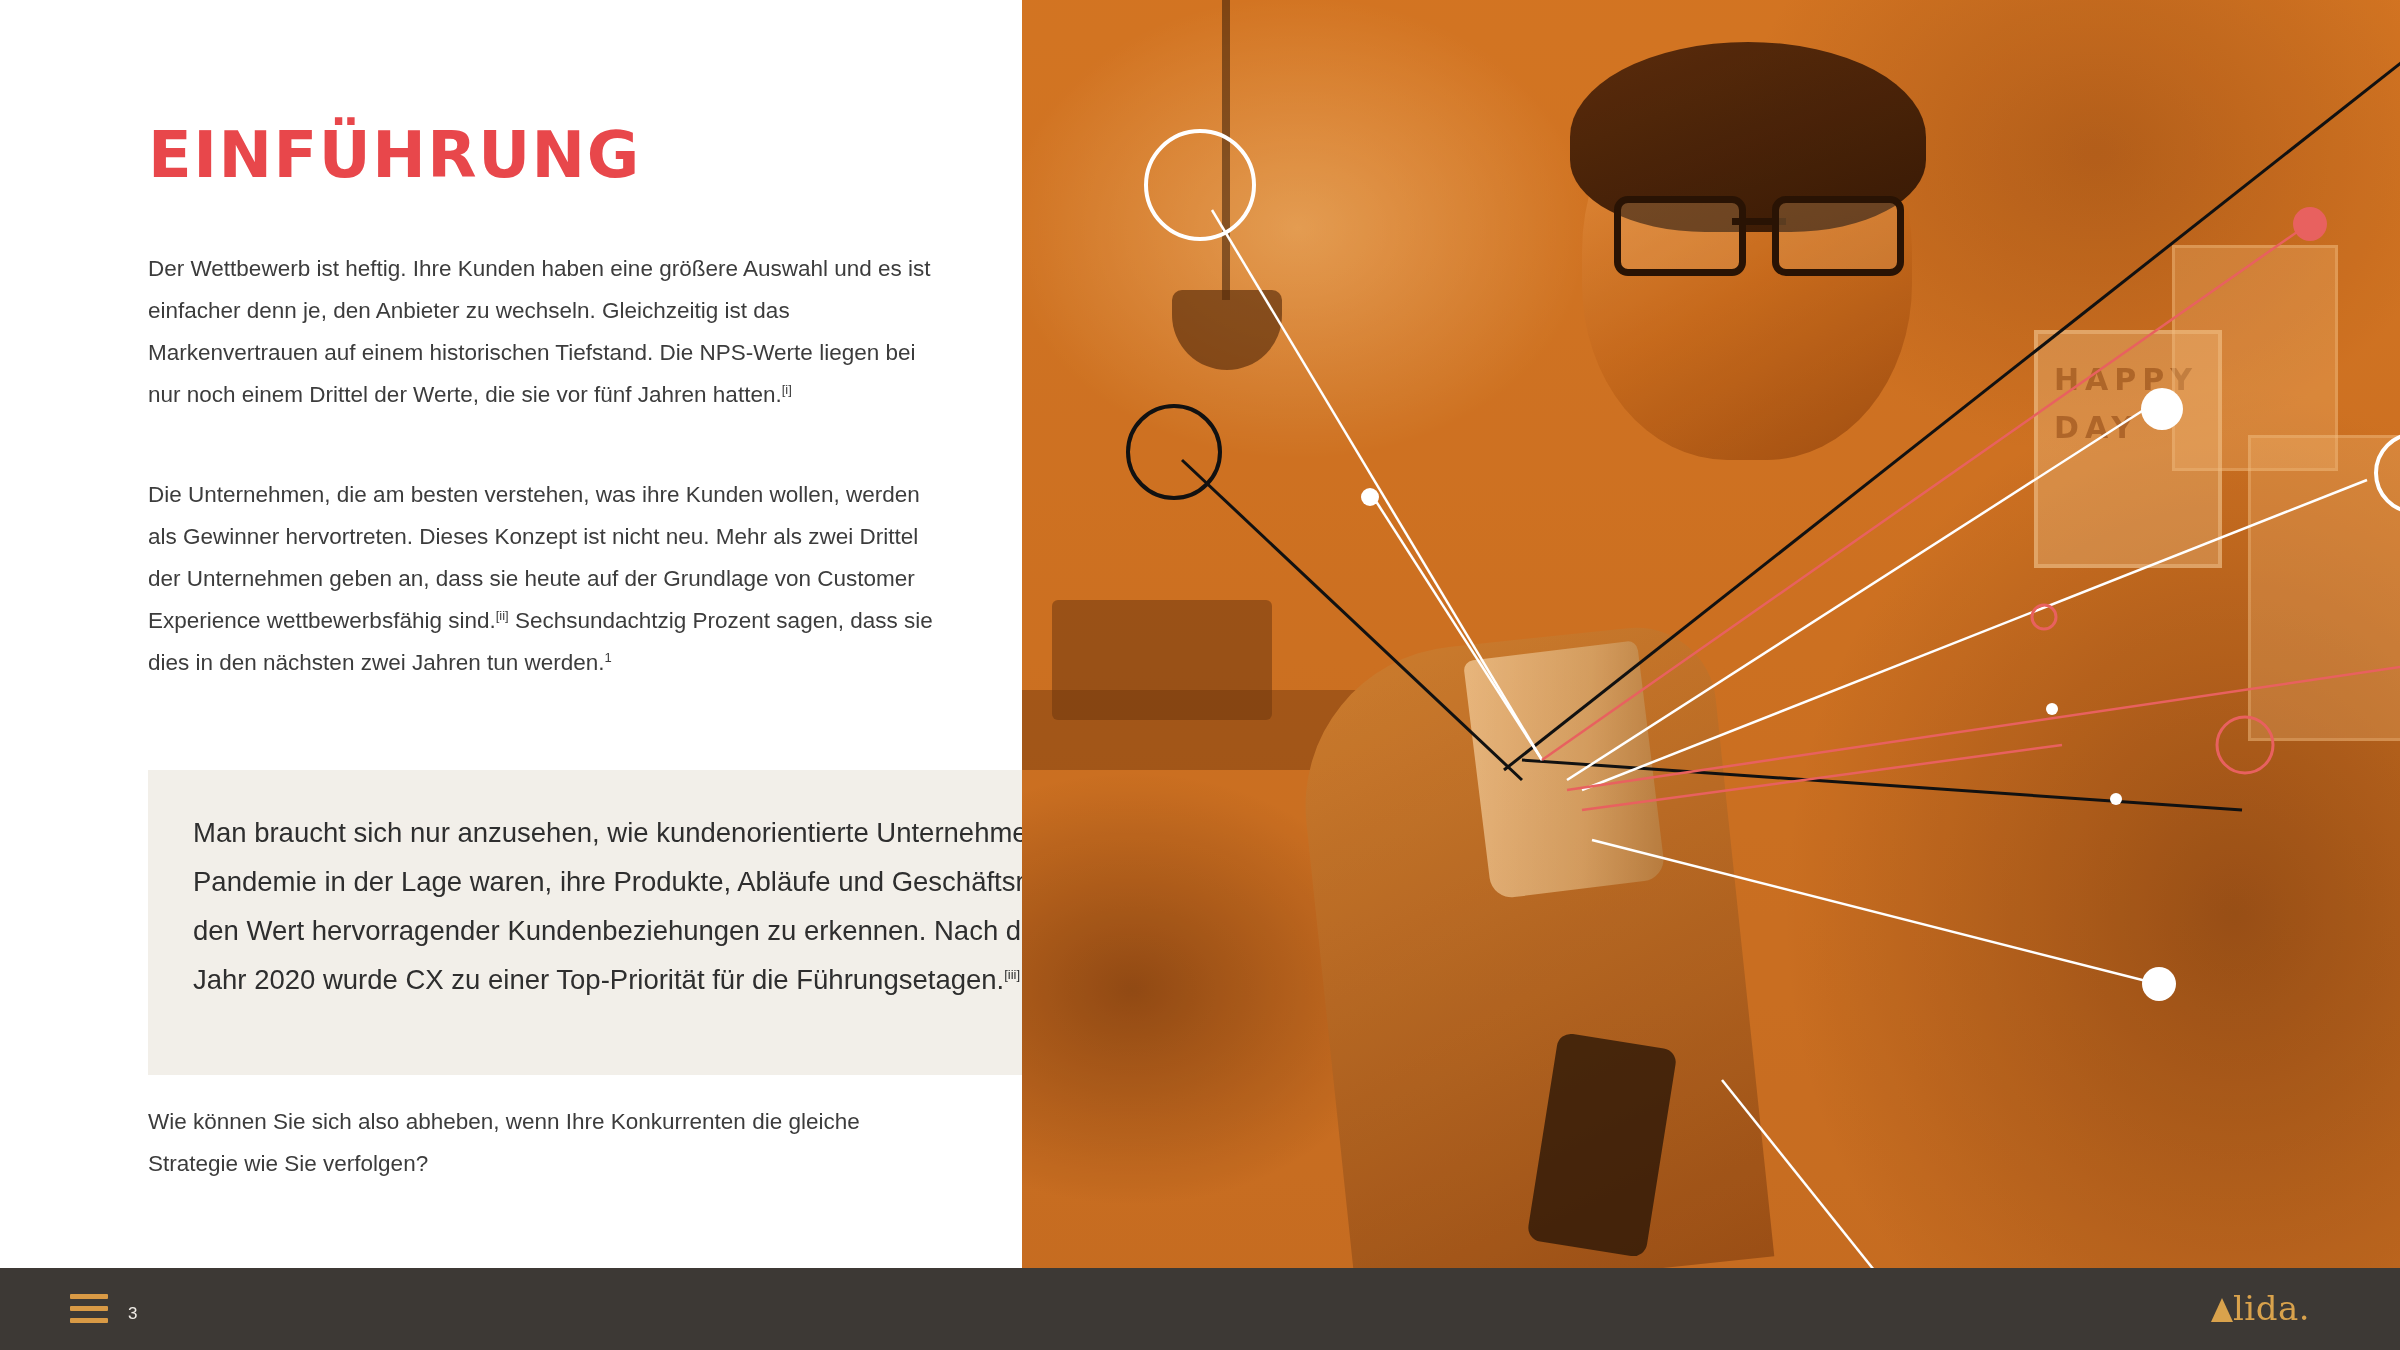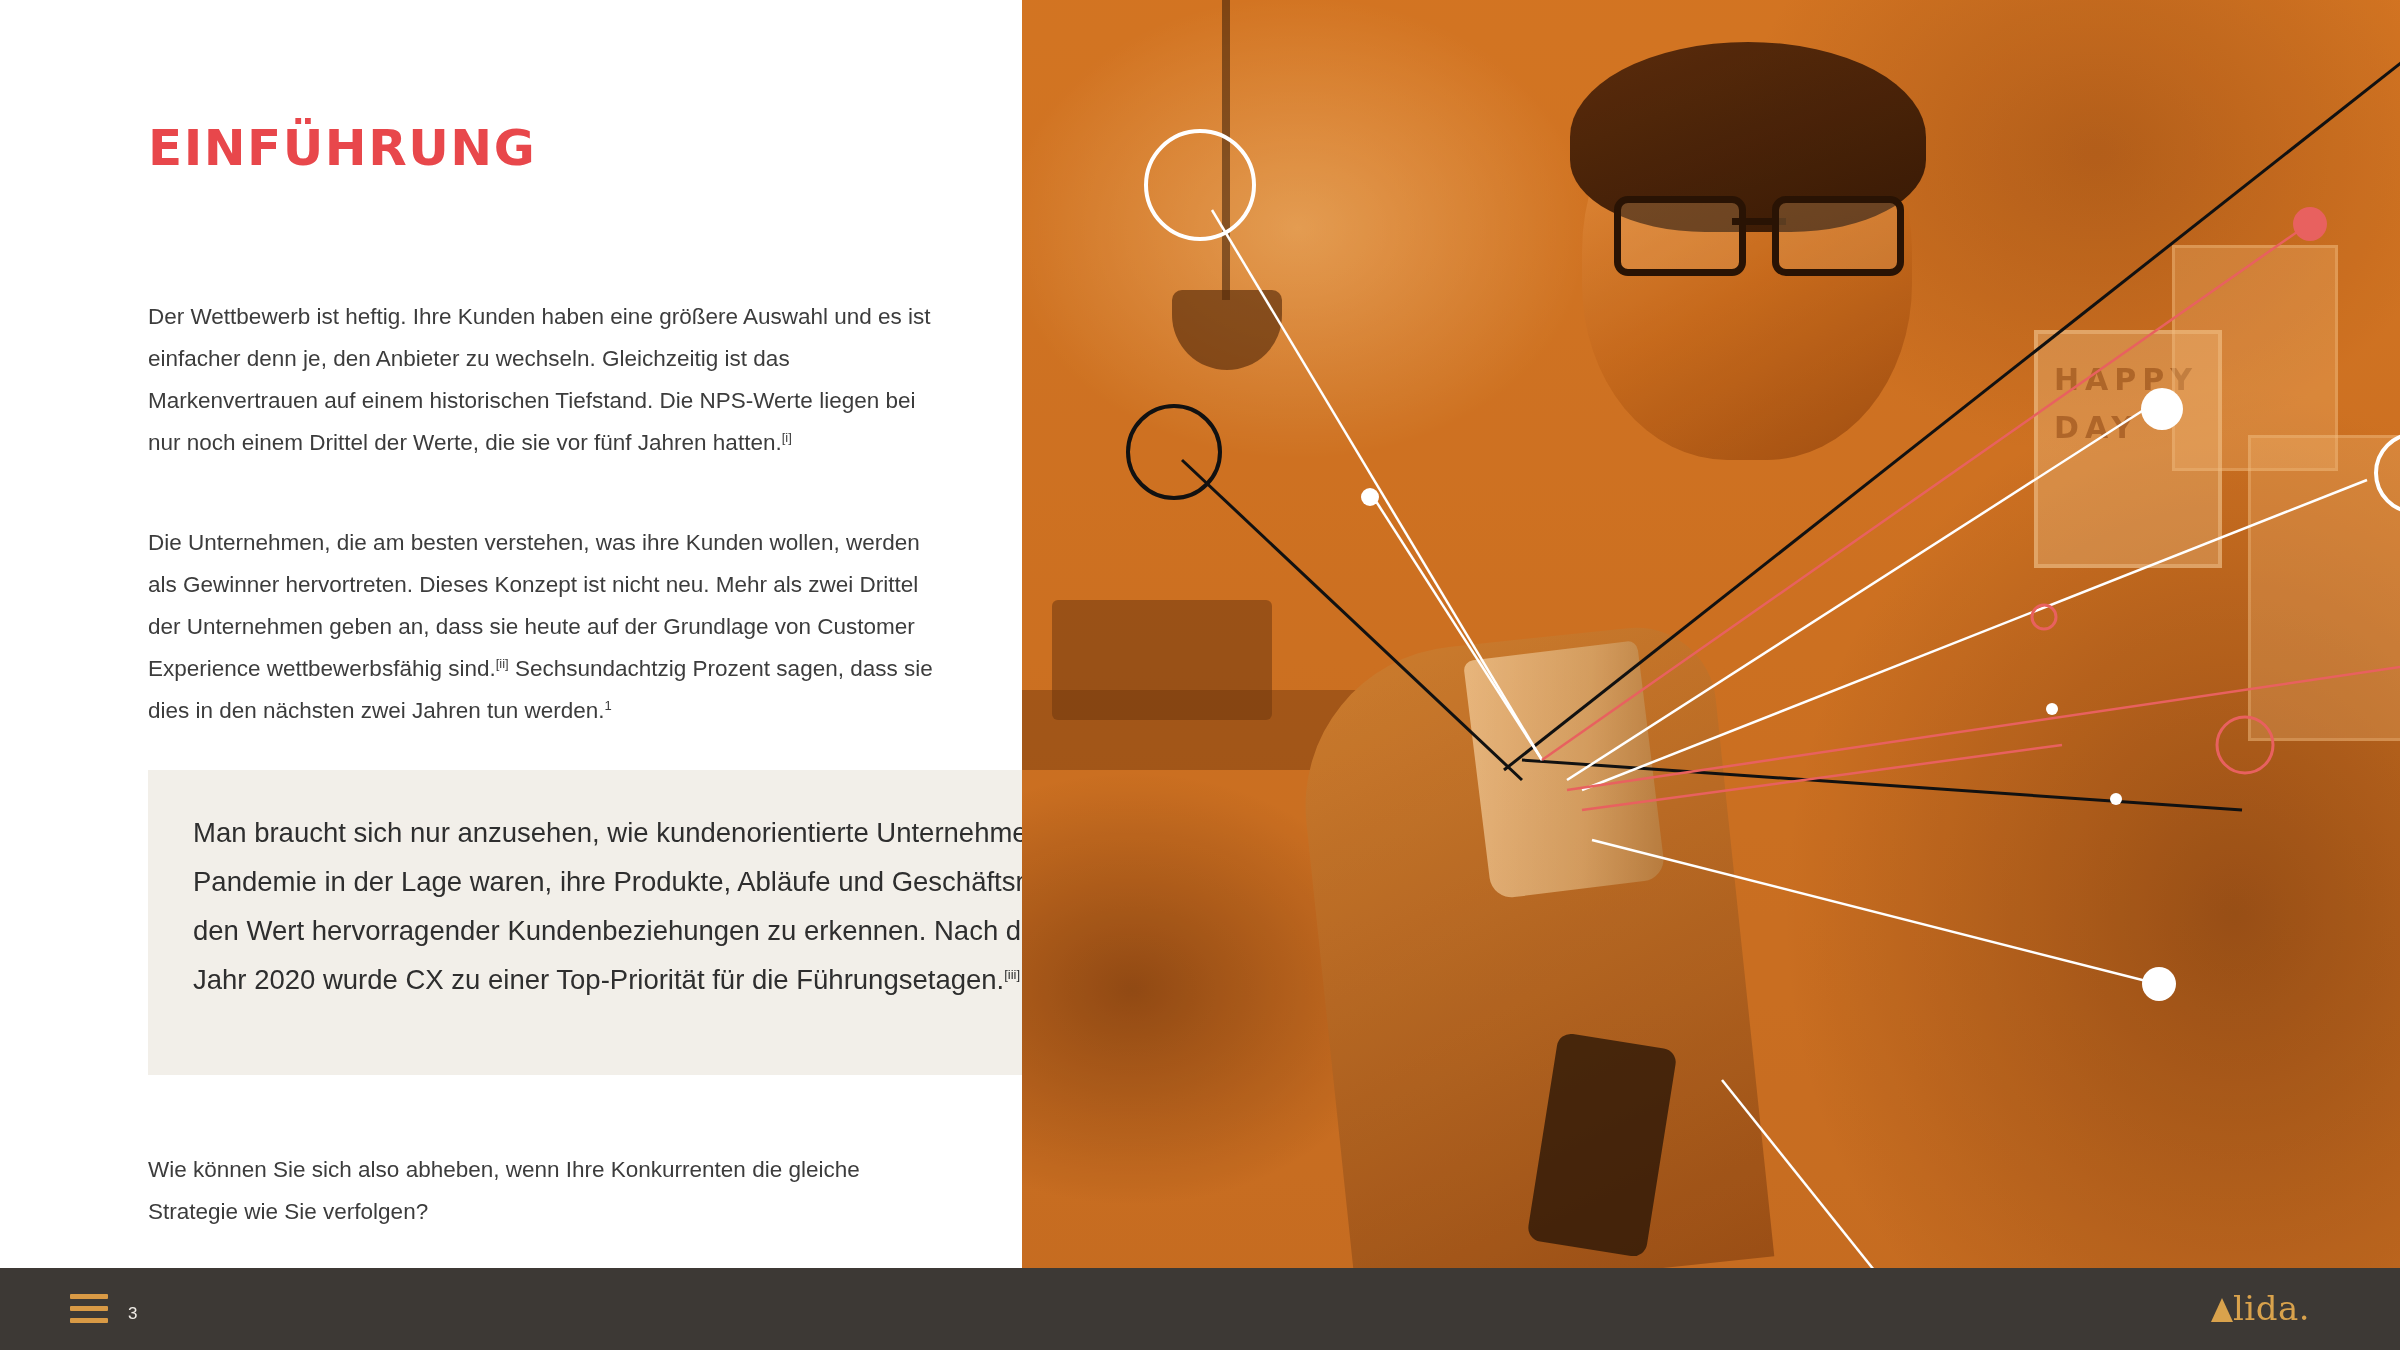--- a/index.html
+++ b/index.html
@@ -31,35 +31,34 @@
     height: 1268px;
     background: #ffffff;
   }
 
   .page-title {
     position: absolute;
     left: 148px;
     top: 123px;
     font-family: "DejaVu Sans", sans-serif;
     font-weight: 800;
-    font-size: 50px;
+    font-size: 64px;
     letter-spacing: 1.5px;
     color: #e8474b;
     line-height: 1;
   }
 
   .body-para {
     position: absolute;
     left: 148px;
     width: 800px;
     color: #3c3c3c;
     font-size: 22.5px;
     line-height: 42px;
     font-family: "Liberation Sans", sans-serif;
-    margin-top: 48px;
   }
   .para-1 { top: 248px; }
   .para-2 { top: 474px; }
   .para-3 { top: 1101px; }
 
   sup.ref {
     font-size: 13px;
     vertical-align: super;
     line-height: 0;
   }

